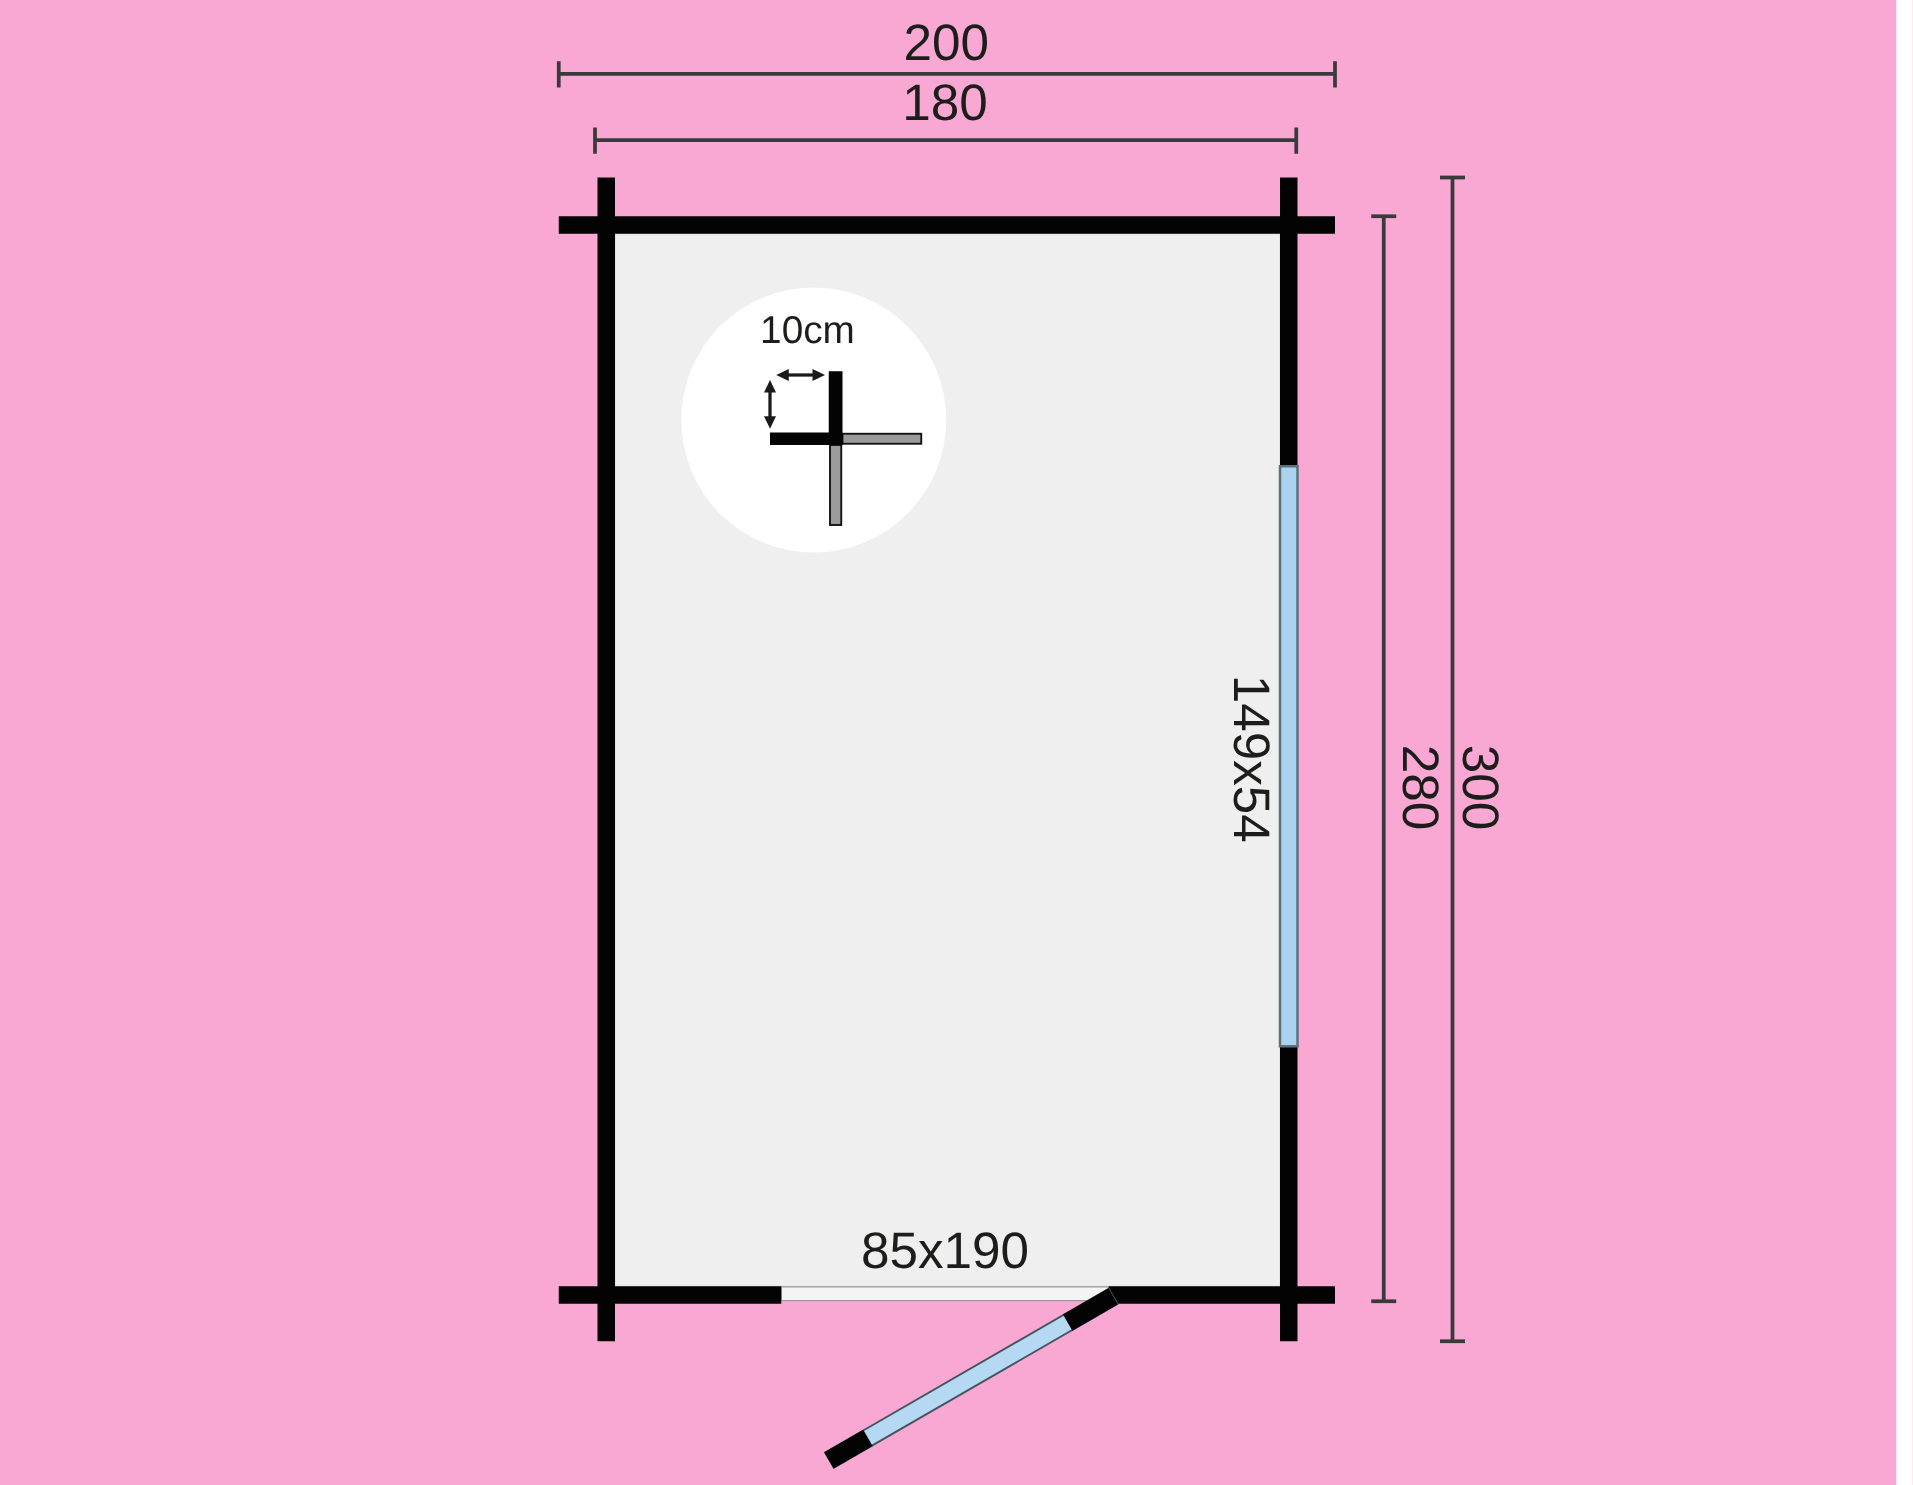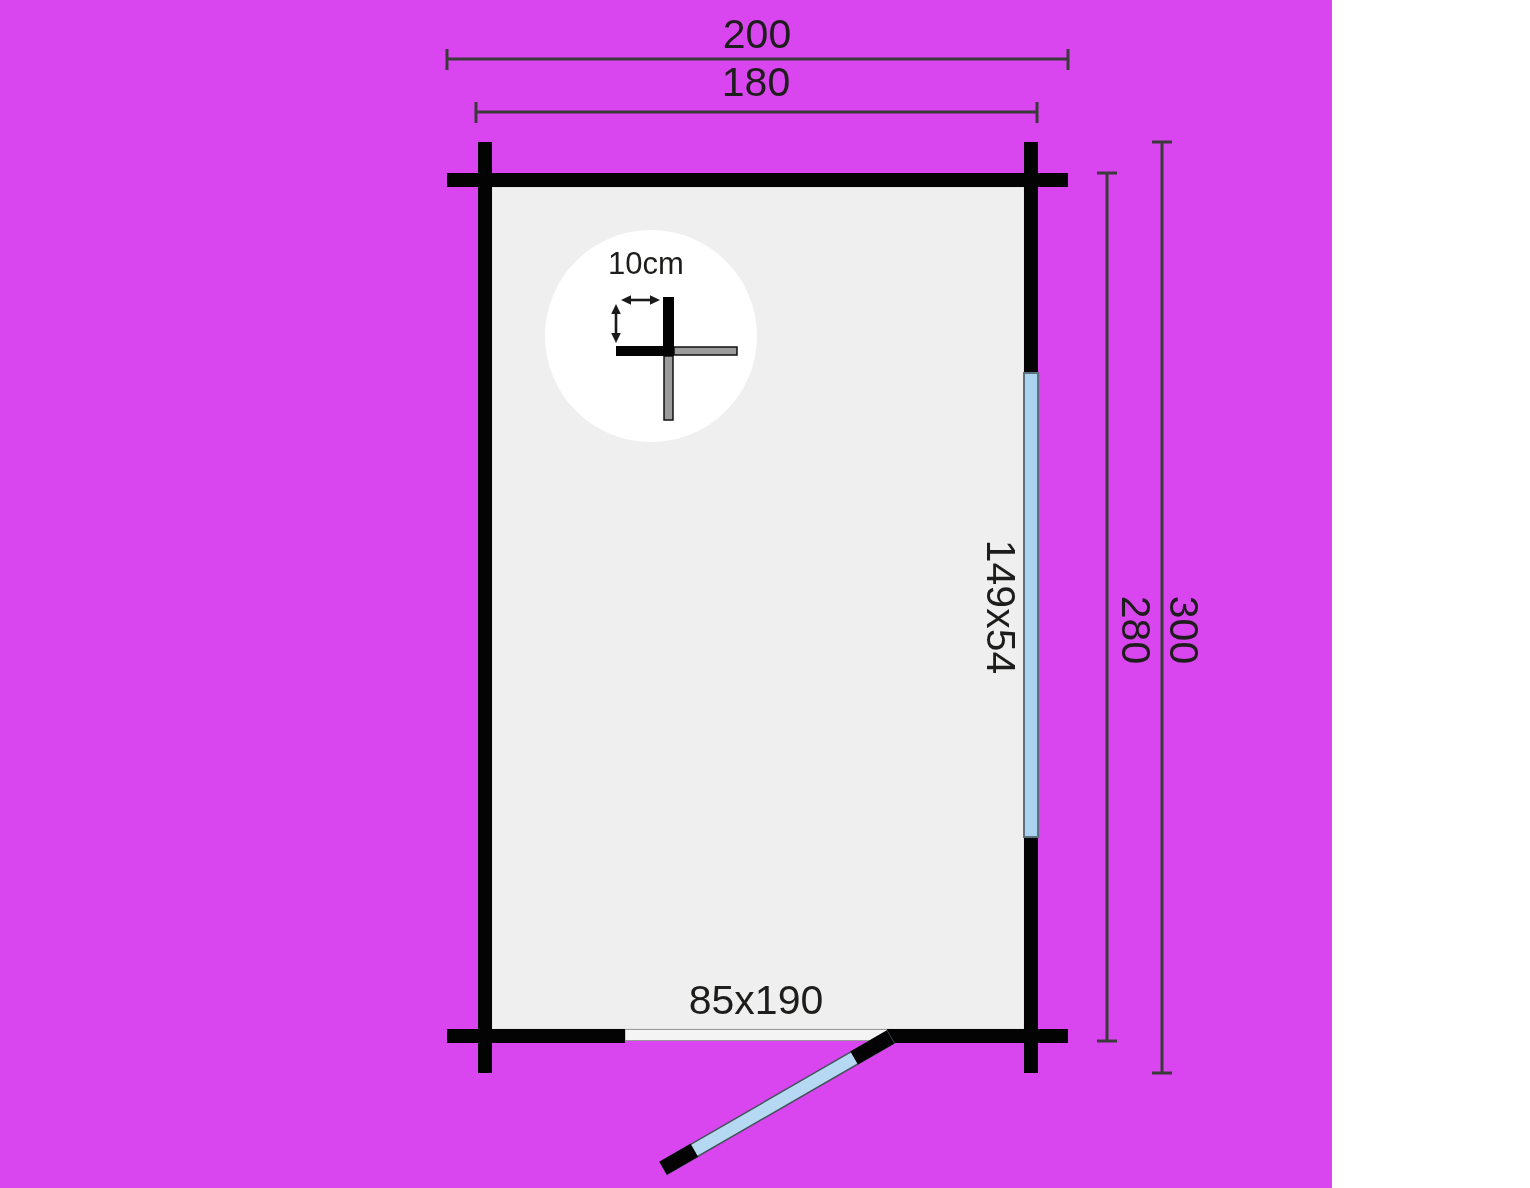--- a/index.html
+++ b/index.html
@@ -2,23 +2,23 @@
 <html><head>
 <meta charset="utf-8">
 <style>
   html, body {
     margin: 0;
     padding: 0;
     background: #ffffff;
   }
   .page {
     position: relative;
-    width: 1332px;
+    width: 1517px;
     height: 1188px;
-    background: #d946ef;
+    background: #f9a8d4;
     overflow: hidden;
   }
   svg {
     display: block;
   }
   text {
     font-family: "Liberation Sans", sans-serif;
   }
   .dim-label   { font-size: 41px; }
   .size-label  { font-size: 41px; }

